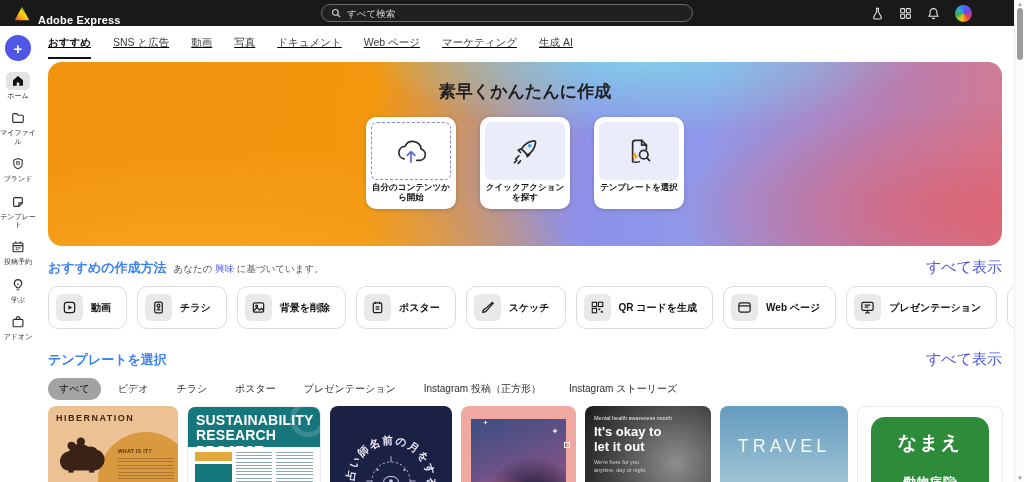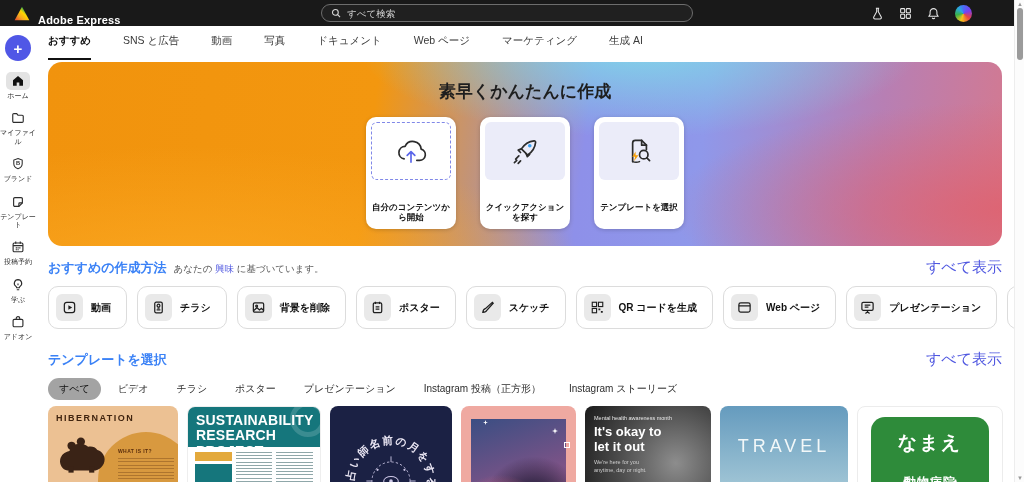--- a/index.html
+++ b/index.html
@@ -32,38 +32,38 @@
   .create-btn { width:26px; height:26px; border-radius:50%; background:#5057e6; color:#fff; font-size:15px;
     display:flex; align-items:center; justify-content:center; font-weight:bold; margin-bottom:11px; cursor:pointer; }
   .side-item { display:flex; flex-direction:column; align-items:center; gap:2px; margin-bottom:9px; cursor:pointer; }
   .side-ico { width:24px; height:18px; display:flex; align-items:center; justify-content:center; border-radius:5px; color:#2c2c2c; }
   .side-item.active .side-ico { background:#e3e3e3; color:#111; }
   .side-label { font-size:7px; color:#2c2c2c; text-align:center; line-height:1.2; width:36px; }
 
   
   .main { position:absolute; left:36px; top:26px; right:10px; bottom:0; background:#fff; overflow:hidden; }
 
-  .tabs { height:34px; display:flex; gap:32px; padding-left:12px; }
+  .tabs { height:34px; display:flex; align-items:center; gap:22px; padding-left:12px;text-decoration:underline; }
   .tab { font-size:10.5px; color:#3a3a3a; padding:8px 0 7px; border-bottom:2.5px solid transparent; cursor:pointer; white-space:nowrap; }
   .tab.active { color:#111; font-weight:bold; border-bottom-color:#111; }
 
   
   .hero { margin:2px 12px 0; width:954px; height:184px; border-radius:14px; position:relative; overflow:hidden;
     background:
       radial-gradient(42% 70% at 62% -8%, rgba(128,216,232,.95) 0%, rgba(128,216,232,0) 70%),
       radial-gradient(55% 90% at 101% 80%, rgba(223,97,110,.85) 0%, rgba(223,97,110,0) 65%),
       radial-gradient(70% 120% at 14% 120%, rgba(250,166,32,1) 0%, rgba(250,166,32,0) 62%),
       linear-gradient(97deg,#f1930d 0%,#f3970f 34%,#8e90e9 56%,#8f98ea 68%,#b77fb4 86%,#d4798f 100%); }
   .hero-title { text-align:center; margin-top:18px; font-size:17px; font-weight:bold; color:#1e1e1e; }
   .hero-cards { display:flex; justify-content:center; gap:24px; margin-top:14px; }
   .hero-card { width:90px; background:#fff; border-radius:10px; padding:5px 5px 7px; cursor:pointer;
     box-shadow:0 1px 4px rgba(0,0,0,.18); }
   .hero-card .icobox { height:58px; border-radius:6px; background:#ebecf9; display:flex; align-items:center; justify-content:center; color:#2b2b2b; }
   .hero-card .icobox.dashed { background:#fff; border:1.5px dashed #8088e8; }
-  .hero-card .lbl { font-size:8.5px; font-weight:bold; color:#111; text-align:center; margin-top:22px; line-height:1.2; }
+  .hero-card .lbl { font-size:8.5px; font-weight:bold; color:#111; text-align:center; margin-top:2px; line-height:1.2; }
 
   
   .section-head { display:flex; align-items:baseline; gap:7px; margin:12px 12px 0; }
   .section-title { font-size:13px; font-weight:bold; color:#3b82f6; }
   .section-sub { font-size:9.5px; color:#555; }
   .inline-link { color:#4f57e0; text-decoration:none; cursor:pointer; }
   .view-all { margin-left:auto; font-size:15px; color:#4f57e0; cursor:pointer; }
 
   .quick-row { display:flex; gap:10px; margin:9px 0 0 12px; width:966px; }
   .quick-btn { display:inline-flex; align-items:center; gap:8px; border:1px solid #dcdcdc; border-radius:10px;

